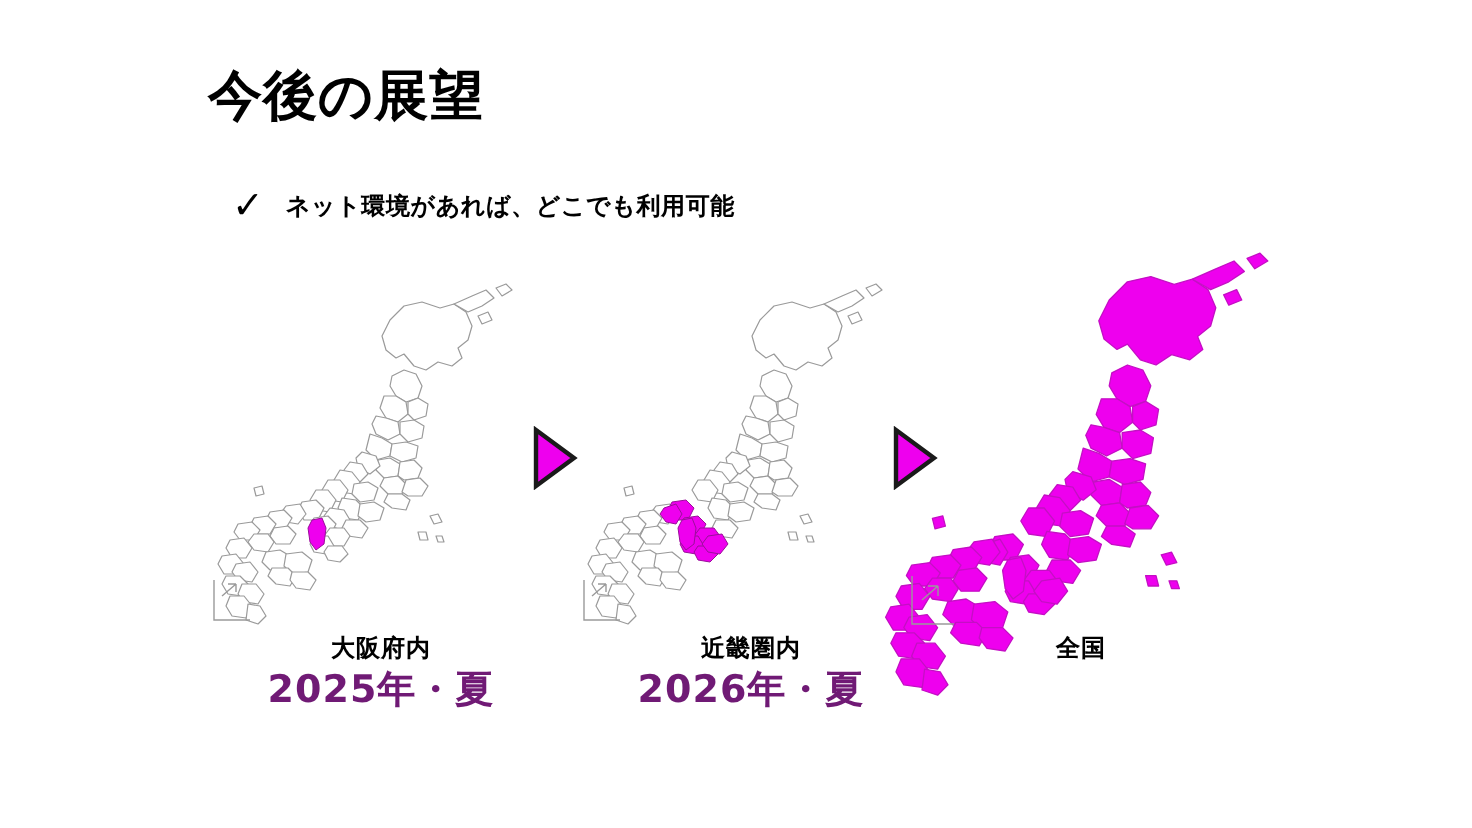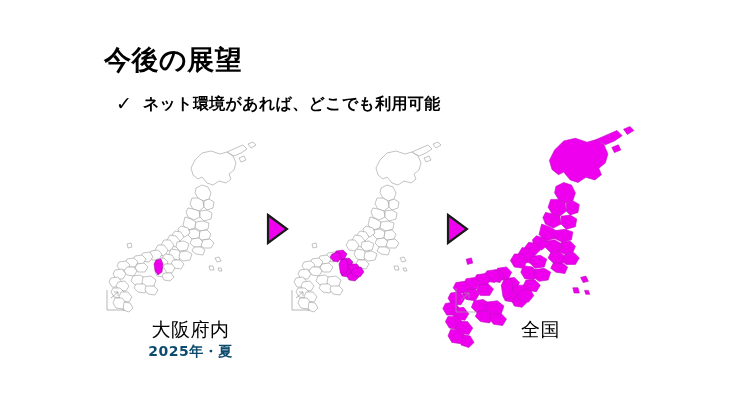--- a/index.html
+++ b/index.html
@@ -20,21 +20,21 @@
   .slide {
     position: absolute;
     inset: 0;
     background: #ffffff;
   }
 
   
   .slide-title {
     position: absolute;
     left: 104px;
-    top: 44px;
+    top: 33px;
     font-size: 27px;
     font-weight: bold;
     letter-spacing: 0.5px;
     line-height: 1.15;
     white-space: nowrap;
     color: #000000;
   }
 
   
   .bullet-row {
@@ -46,21 +46,21 @@
     gap: 11px;
     white-space: nowrap;
   }
   .bullet-check {
     font-size: 19px;
     font-weight: normal;
     line-height: 1;
     color: #000000;
   }
   .bullet-text {
-    font-size: 16px;
+    font-size: 12px;
     font-weight: bold;
     letter-spacing: 0.3px;
     line-height: 1.2;
     color: #000000;
   }
 
   
   .roadmap {
     position: absolute;
     left: 100px;
@@ -95,32 +95,32 @@
 
   .caption {
     position: absolute;
     left: 0;
     width: 175px;
     top: 177px;
     text-align: center;
     line-height: 1.32;
   }
   .caption-region {
-    font-size: 19px;
-    font-weight: normal;
-    letter-spacing: 0.5px;
-    display: block;
-    color: #000000;
-  }
-  .caption-date {
-    font-size: 14px;
+    font-size: 12px;
     font-weight: bold;
     letter-spacing: 0.5px;
     display: block;
-    color: #0c4a6e;
+    color: #000000;
+  }
+  .caption-date {
+    font-size: 19px;
+    font-weight: bold;
+    letter-spacing: 0.5px;
+    display: block;
+    color: #701a75;
   }
 
   
   .arrow {
     position: absolute;
     top: 73px;
     width: 24px;
     height: 32px;
   }
   .arrow-1 { left: 165px; }
@@ -289,20 +289,24 @@
             <path d="M61 133 L68 133 L71 137 L67 141 L61 140 L59 136 Z"></path>
             <path d="M53 120 L58 119 L60 124 L59 132 L55 135 L52 131 L51 124 Z"></path>
             <path d="M44 114 L50 112 L53 117 L50 122 L45 121 L42 117 Z"></path>
             <path d="M66 128 L73 127 L76 132 L72 137 L66 136 L63 132 Z"></path>
           </g>
           <g fill="none" stroke="#9a9a9a" stroke-width="0.7">
             <path d="M4 150 L4 170 L22 170"></path>
             <path d="M8 158 L15 152 M15 152 L11 152 M15 152 L15 156"></path>
           </g>
         </svg>
+      </div>
+      <div class="caption">
+        <span class="caption-region">近畿圏内</span>
+        <span class="caption-date">2026年・夏</span>
       </div>
     </div>
 
     <div class="arrow arrow-2">
       <svg viewBox="0 0 24 32" xmlns="http://www.w3.org/2000/svg">
         <polygon points="3,2 22,16 3,30" fill="#ee00ee" stroke="#1a1a1a" stroke-width="2.2" stroke-linejoin="miter"></polygon>
       </svg>
     </div>
 
     <div class="stage stage-3">

